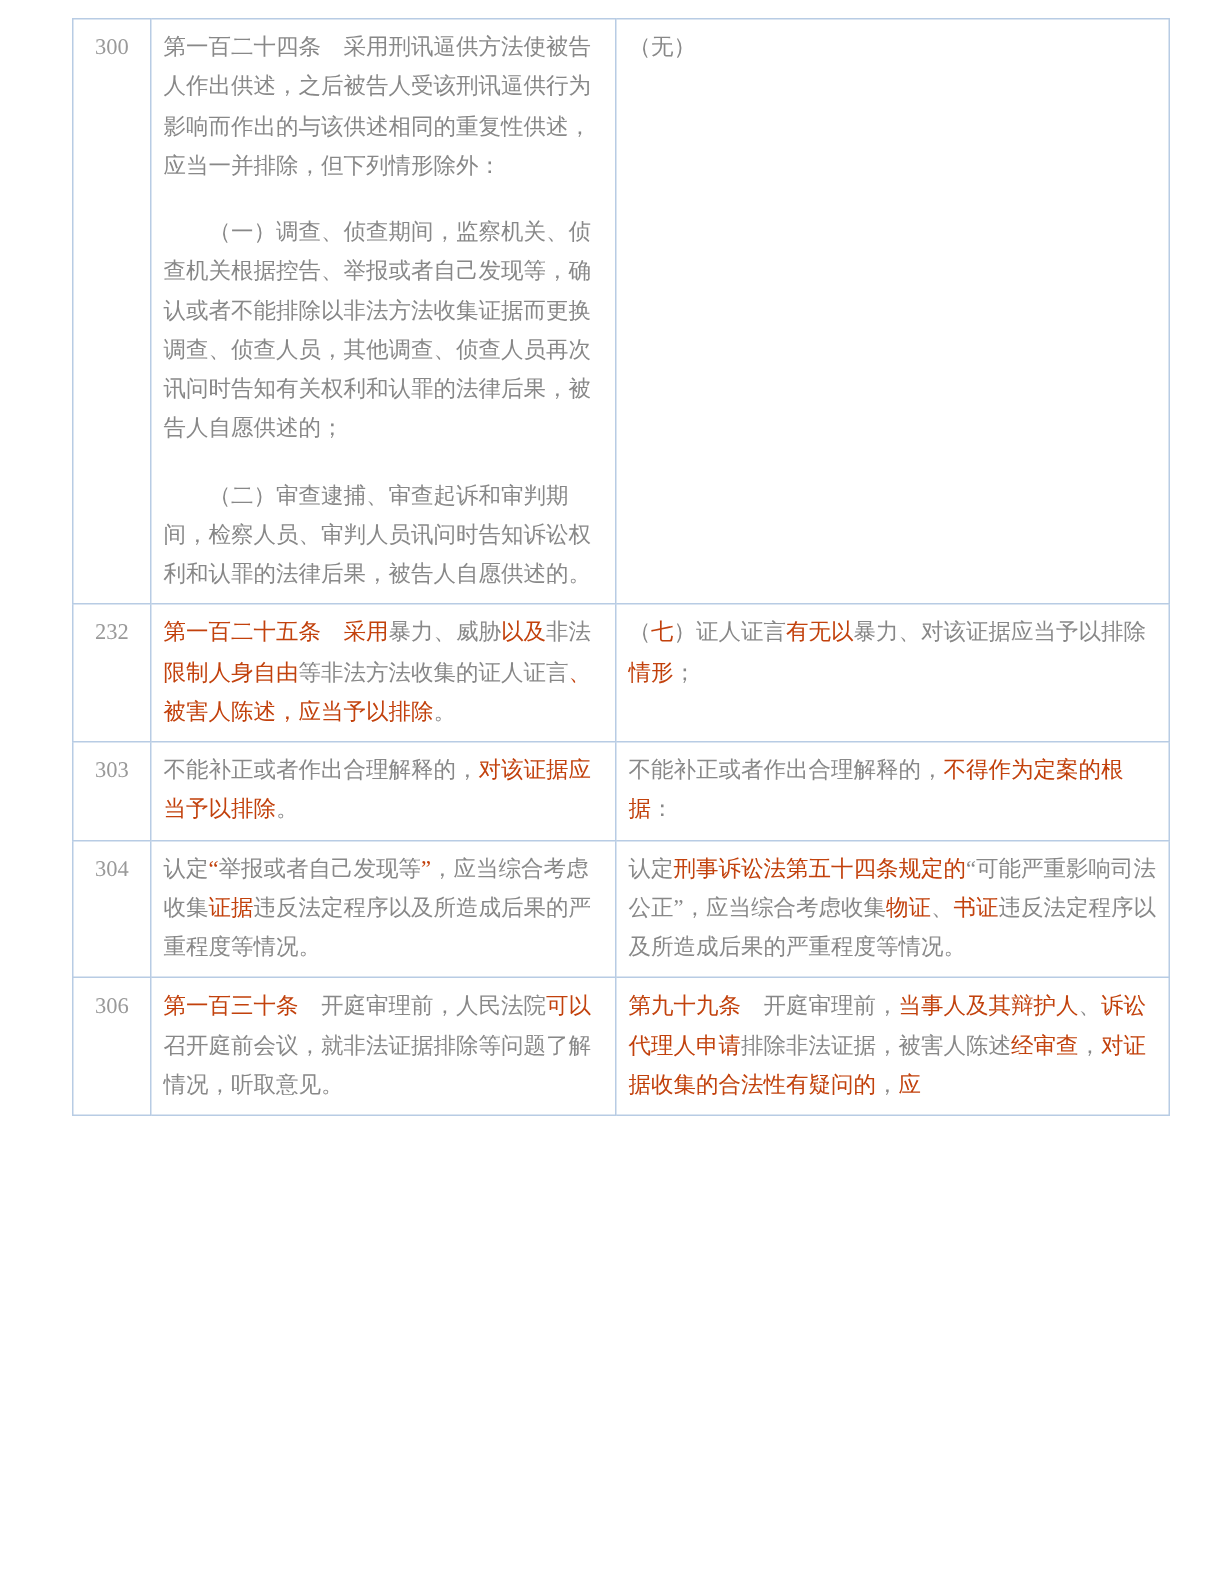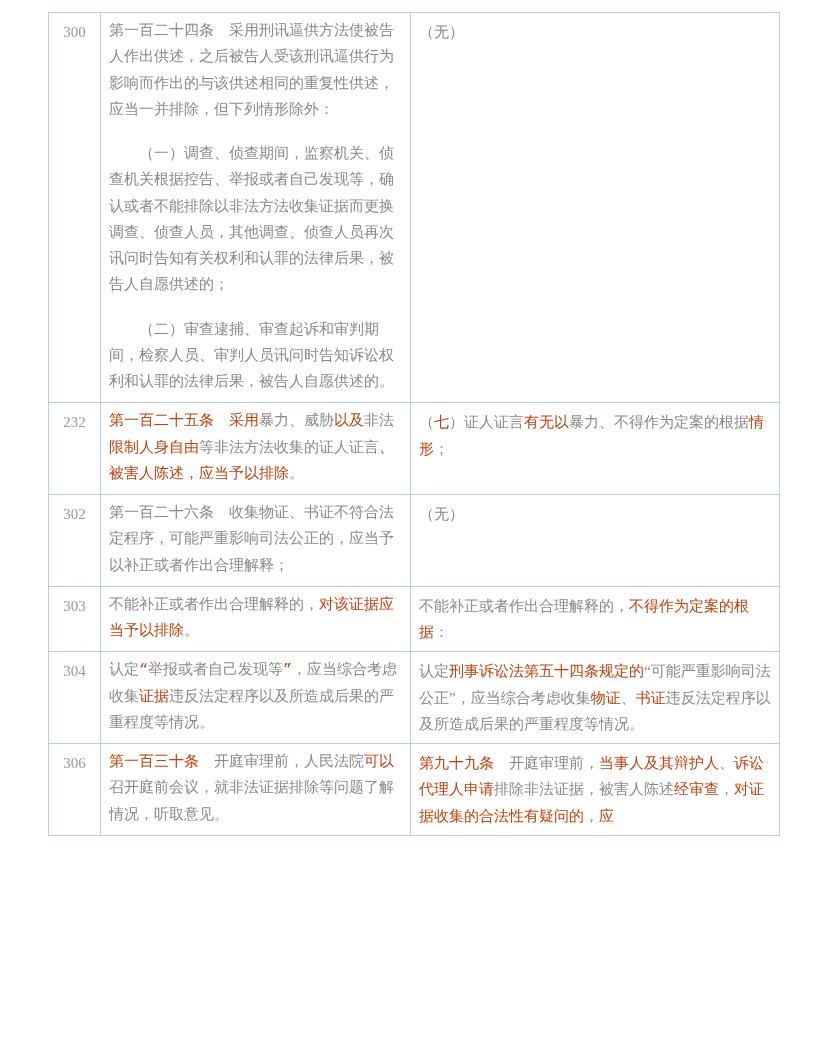--- a/index.html
+++ b/index.html
@@ -20,21 +20,21 @@
     border: 1px solid #b8cce4;
     padding: 6px 8px;
     vertical-align: top;
     word-break: break-word;
   }
   td.num {
     width: 52px;
     text-align: center;
     color: #999;
   }
-  td.col-left { width: 310px; font-family: Liberation Mono, monospace; }
+  td.col-left { width: 310px; }
   td.col-right { }
   .red { color: #c2410c; }
   .para { margin-bottom: 18px; }
   .para:last-child { margin-bottom: 0; }
   .indent { text-indent: 2em; display: block; }
 </style>
 </head>
 <body>
 
 <table>
@@ -54,30 +54,21 @@
         <td class="col-right">
           <div class="para"><span>（无）</span></div>
         </td>
       </tr>
       <tr>
         <td class="num">232</td>
         <td class="col-left">
           <div class="para"><span class="red">第一百二十五条　采用</span><span>暴力、威胁</span><span class="red">以及</span><span>非法</span><span class="red">限制人身自由</span><span>等非法方法收集的证人证言</span><span class="red">、被害人陈述，应当予以排除</span><span>。</span></div>
         </td>
         <td class="col-right">
-          <div class="para"><span>（</span><span class="red">七</span><span>）证人证言</span><span class="red">有无以</span><span>暴力、不得作为定案的根据</span><span class="red">情形</span><span>；</span></div>
-        </td>
-      </tr>
-      <tr>
-        <td class="num">302</td>
-        <td class="col-left">
-          <div class="para"><span>第一百二十六条　收集物证、书证不符合法定程序，可能严重影响司法公正的，应当予以补正或者作出合理解释；</span></div>
-        </td>
-        <td class="col-right">
-          <div class="para"><span>（无）</span></div>
+          <div class="para"><span>（</span><span class="red">七</span><span>）证人证言</span><span class="red">有无以</span><span>暴力、对该证据应当予以排除</span><span class="red">情形</span><span>；</span></div>
         </td>
       </tr>
       <tr>
         <td class="num">303</td>
         <td class="col-left">
           <div class="para"><span>不能补正或者作出合理解释的，</span><span class="red">对该证据应当予以排除</span><span>。</span></div>
         </td>
         <td class="col-right">
           <div class="para"><span>不能补正或者作出合理解释的，</span><span class="red">不得作为定案的根据</span><span>：</span></div>
         </td>

